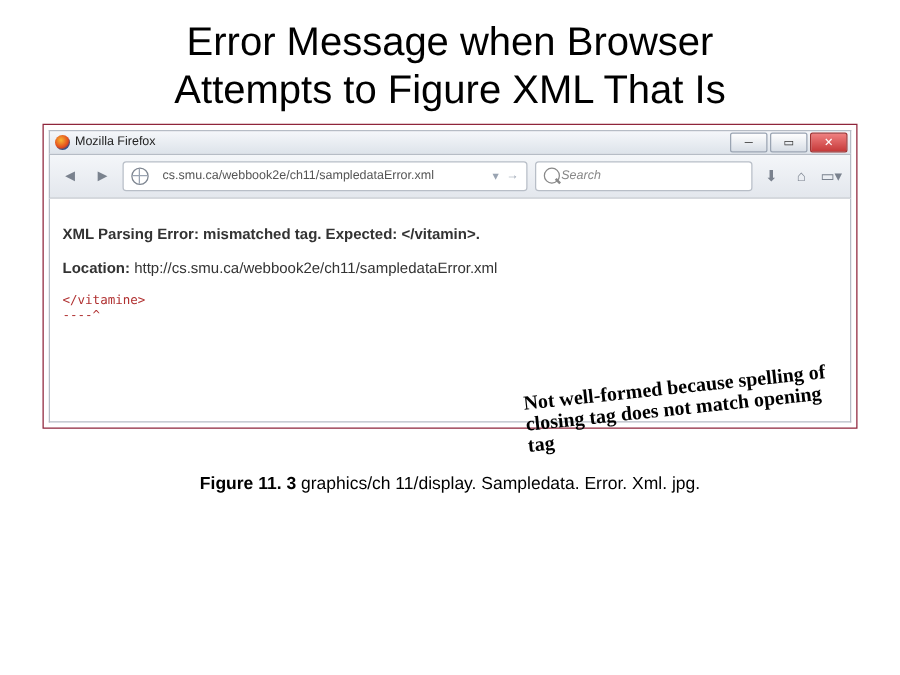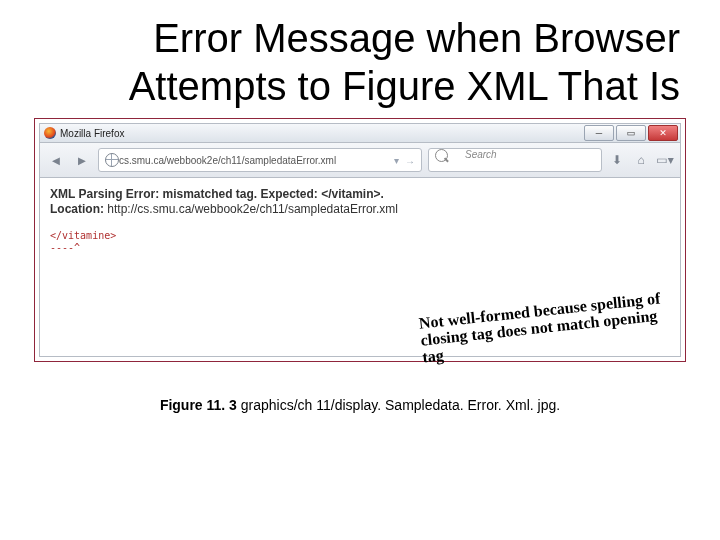--- a/index.html
+++ b/index.html
@@ -1,41 +1,41 @@
 <!DOCTYPE html>
 <html><head>
 <meta charset="utf-8">
 <style>
   body{margin:0;padding:0;font-family:Arial,Helvetica,sans-serif;background:#fff;width:720px;height:540px;position:relative;overflow:hidden}
-  .title{font-size:40px;text-align:right;margin:14px 40px 8px 40px;line-height:1.2;font-weight:normal}
+  .title{font-size:32px;text-align:center;margin:14px 40px 8px 40px;line-height:1.2;font-weight:normal}
   .shot-wrap{border:1.5px solid #8f253b;margin:6px 34px 0 34px;padding:4px;background:#fff}
   .shot{background:#fff;font-family:"Segoe UI",Arial,sans-serif;font-size:10px}
   
   .titlebar{height:18px;background:linear-gradient(#f5f7fa,#dde3ea);display:flex;align-items:center;justify-content:space-between;border:1px solid #b6bcc5;border-bottom:none}
-  .tb-left{display:flex;align-items:flex-end;gap:4px;padding-left:4px;color:#222}
+  .tb-left{display:flex;align-items:center;gap:4px;padding-left:4px;color:#222}
   .fx-logo{width:12px;height:12px;border-radius:50%;background:radial-gradient(circle at 40% 35%,#f7b733,#e24a1d 55%,#0f4e9b 75%)}
   .winbtns{display:flex;gap:2px;padding-right:2px}
   .winbtn{width:28px;height:14px;border:1px solid #9aa4b2;border-radius:2px;background:linear-gradient(#fefefe,#d8dee6);display:flex;align-items:center;justify-content:center;font-size:9px;color:#333}
   .winbtn.close{background:linear-gradient(#f08080,#c63a3a);color:#fff;border-color:#a03030}
   
   .navbar{height:34px;background:linear-gradient(#f4f6f9,#e3e7ed);border:1px solid #b6bcc5;display:flex;align-items:center;gap:6px;padding:0 6px}
   .navarrow{width:20px;height:20px;border-radius:3px;display:flex;align-items:center;justify-content:center;color:#7a828e;font-size:13px}
-  .urlbox{flex:1;height:22px;border:1px solid #b8bec7;border-radius:3px;background:#fff;display:flex;align-items:center;padding:0 6px;color:#555;gap:0}
+  .urlbox{flex:1;height:22px;border:1px solid #b8bec7;border-radius:3px;background:#fff;display:flex;align-items:center;padding:0 6px;color:#555;gap:11px}
   .globe{width:12px;height:12px;border:1px solid #7d8590;border-radius:50%;position:relative}
   .globe:before{content:"";position:absolute;left:0;right:0;top:5px;height:1px;background:#9aa4b2}
   .globe:after{content:"";position:absolute;top:0;bottom:0;left:5px;width:1px;background:#9aa4b2}
   .url-tail{display:flex;align-items:center;gap:6px;margin-left:auto;color:#9aa4b2}
-  .searchbox{width:160px;height:22px;border:1px solid #b8bec7;border-radius:3px;background:#fff;display:flex;padding:0 6px;color:#888;gap:17px}
+  .searchbox{width:160px;height:22px;border:1px solid #b8bec7;border-radius:3px;background:#fff;display:flex;align-items:center;padding:0 6px;color:#888;gap:1px}
   .mag{width:11px;height:11px;border:1.5px solid #888;border-radius:50%;position:relative}
   .mag:after{content:"";position:absolute;width:5px;height:1.5px;background:#888;transform:rotate(45deg);left:8px;top:9px}
   .tbicon{width:18px;height:18px;display:flex;align-items:center;justify-content:center;color:#7a828e;font-size:12px}
   
   .page{min-height:162px;border:1px solid #b6bcc5;border-top:none;background:#fff;padding:8px 10px;font-family:Arial;font-size:12px;color:#333;position:relative}
   .err-label{font-weight:bold}
-  .page-line{margin:1px 0}
+  .page-line{margin:13px 0}
   .snippet{margin-top:14px;color:#b03030;font-family:"DejaVu Sans Mono",monospace;font-size:10px;line-height:1.2}
   .dashes{color:#b03030}
   
   .annot{position:absolute;right:38px;top:302px;width:262px;font-family:"Comic Sans MS",cursive;font-weight:bold;font-size:16px;color:#000;line-height:1.05;transform:rotate(-6deg)}
   .annot span{display:block}
   
   .caption{text-align:center;font-size:14px;margin-top:35px}
   .caption b{font-weight:bold}
 </style>
 </head>

